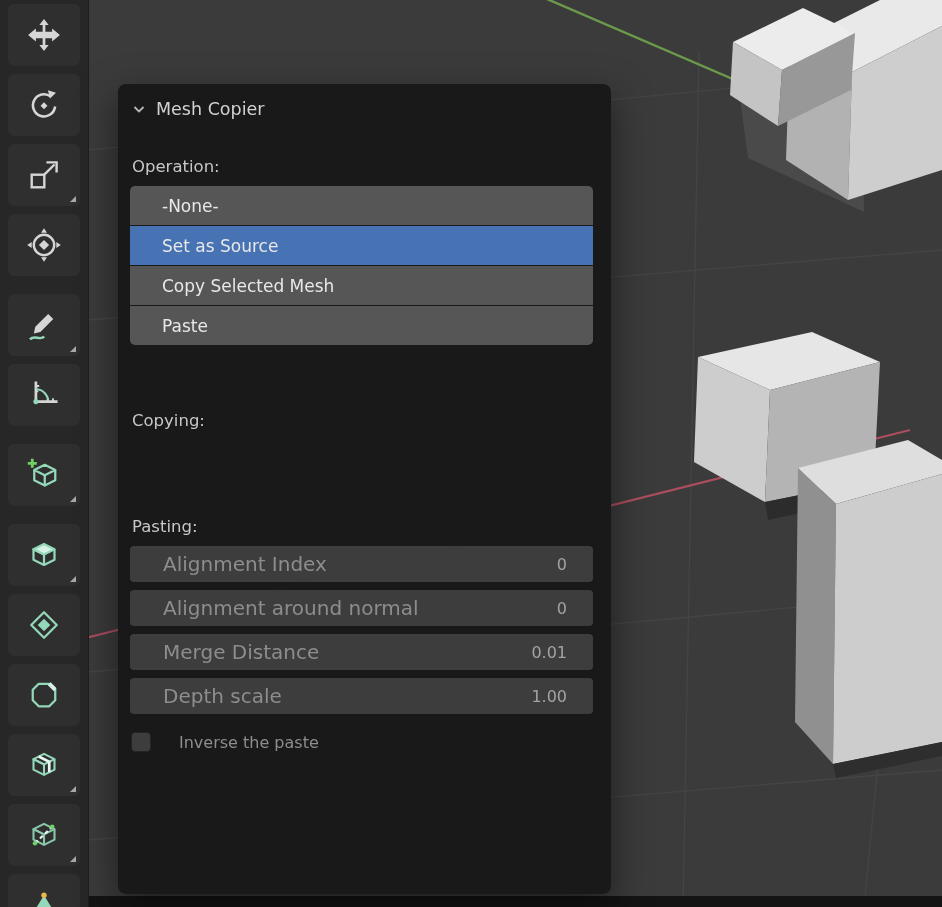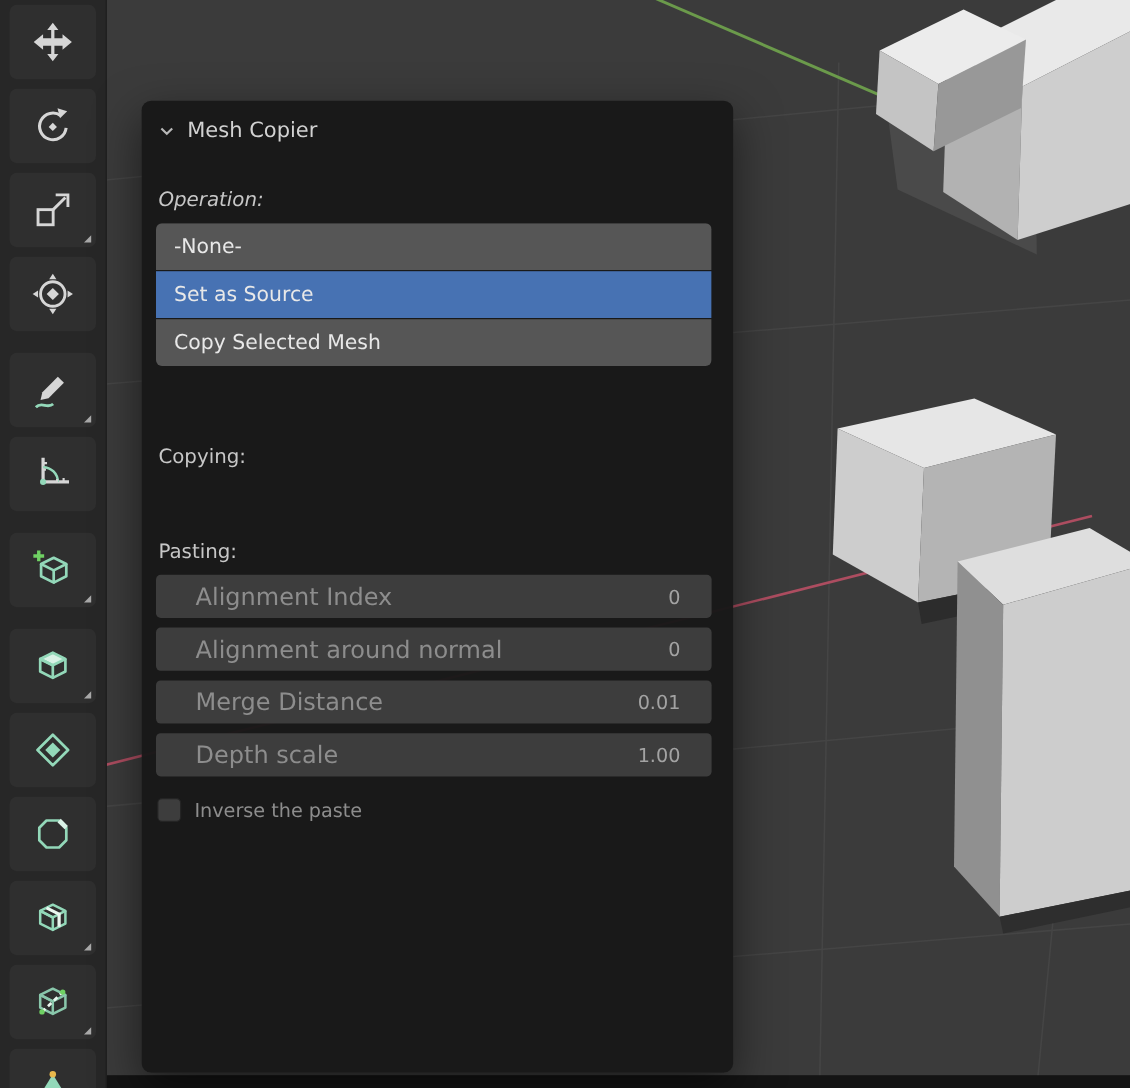--- a/index.html
+++ b/index.html
@@ -18,35 +18,35 @@
         display:flex;align-items:center;justify-content:center;padding:0;cursor:pointer;}
   .tool svg{display:block;}
   .tool.has-sub::after{content:"";position:absolute;right:4px;bottom:4px;width:0;height:0;
         border-style:solid;border-width:0 0 6px 6px;border-color:transparent transparent #a9a9a9 transparent;}
   
   .panel{position:absolute;left:118px;top:84px;width:493px;height:810px;z-index:4;
          background:rgba(24,24,24,0.97);border-radius:8px;box-shadow:0 14px 38px rgba(0,0,0,.5);}
   .panel-header{display:flex;align-items:center;gap:9px;padding:15px 14px 8px 13px;cursor:pointer;}
   .panel-title{color:#d2d2d2;font-size:17.5px;}
   .section-label{color:#c7c7c7;font-size:16.5px;margin-left:14px;}
-  .lbl-operation{margin-top:30px;font-style:italic;}
+  .lbl-operation{margin-top:30px;}
   .lbl-copying{margin-top:66px;}
-  .lbl-pasting{margin-top:60px;}
+  .lbl-pasting{margin-top:87px;}
   .btn-stack{margin:10px 18px 0 12px;border-radius:5px;overflow:hidden;display:flex;flex-direction:column;gap:1px;}
   .stack-btn{height:39px;background:#565656;color:#e8e8e8;font-size:17px;display:flex;align-items:center;
-             padding-left:15px;cursor:pointer;flex:none;}
+             padding-left:32px;cursor:pointer;flex:none;}
   .stack-btn.sel-active{background:#4772b3;}
   .stack-btn.muted{background:#3d3d3e;color:#8f8f8f;}
   .stack-btn.sel-muted{background:#33466d;color:#93a1ba;}
   .fields{margin:10px 18px 0 12px;display:flex;flex-direction:column;gap:8px;}
   .num-field{height:36px;background:#3d3d3d;border-radius:4px;display:flex;align-items:center;
              justify-content:space-between;padding:0 26px 0 33px;cursor:pointer;}
   .num-label{color:#8d8d8d;font-size:20px;}
   .num-value{color:#a3a3a3;font-size:16px;}
-  .check-row{display:flex;align-items:center;gap:11px;margin:18px 0 0 13px;cursor:pointer;}
+  .check-row{display:flex;align-items:center;gap:28px;margin:18px 0 0 13px;cursor:pointer;}
   .check-row.second{margin-top:22px;}
   .checkbox{width:20px;height:20px;background:#3d3d3d;border:1px solid #242424;border-radius:4px;box-sizing:border-box;flex:none;}
   .check-label{color:#8d8d8d;font-size:16px;}
 </style>
 </head>
 <body>
 
 <svg class="viewport-svg" width="942" height="907" viewBox="0 0 942 907">
   <rect width="942" height="907" fill="#3b3b3b"></rect>
   <g stroke="#454545" stroke-width="1.3" fill="none">
@@ -211,20 +211,21 @@
       <path d="M3.5 6l4.5 4.5L12.5 6" fill="none" stroke="#b8b8b8" stroke-width="1.8"></path>
     </svg>
     <span class="panel-title">Mesh Copier</span>
   </div>
 
   <div class="section-label lbl-operation">Operation:</div>
   <div class="btn-stack">
     <div class="stack-btn">-None-</div>
     <div class="stack-btn sel-active">Set as Source</div>
     <div class="stack-btn">Copy Selected Mesh</div>
+    <div class="stack-btn">Paste</div>
   </div>
 
   <div class="section-label lbl-copying">Copying:</div>
 
   <div class="section-label lbl-pasting">Pasting:</div>
   <div class="fields">
     <div class="num-field">
       <span class="num-label">Alignment Index</span>
       <span class="num-value">0</span>
     </div>

